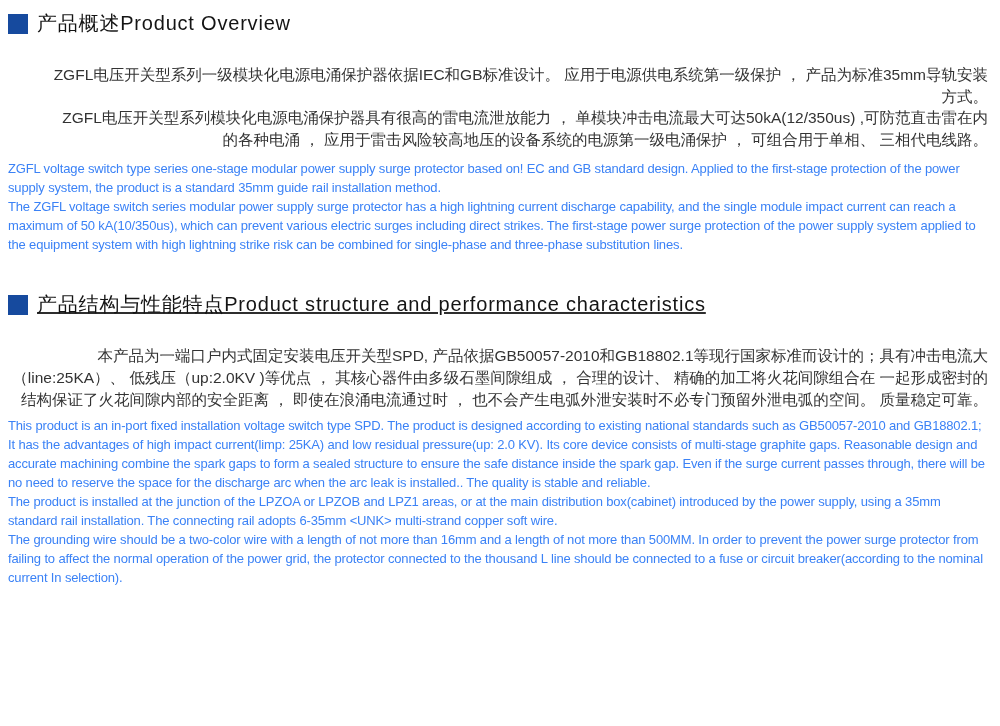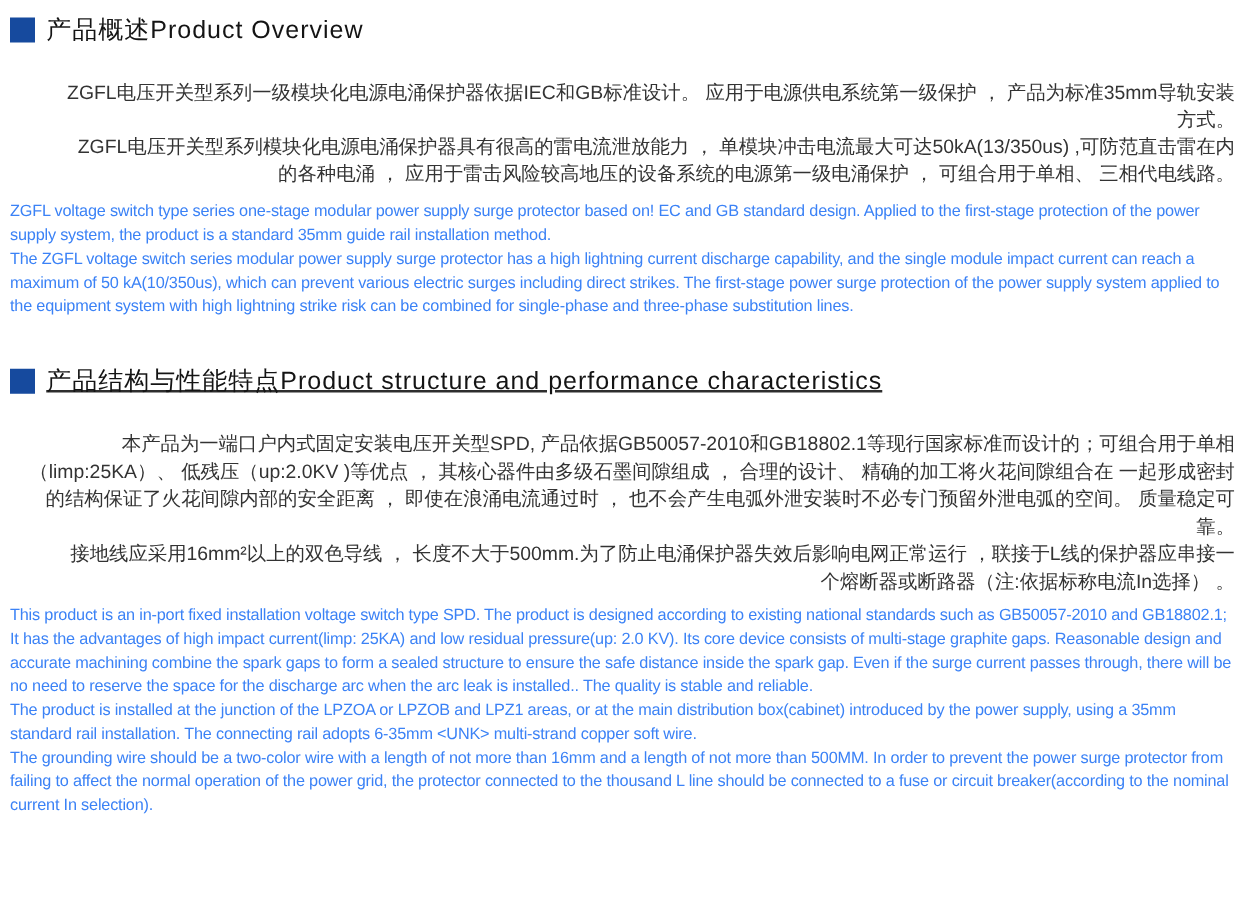--- a/index.html
+++ b/index.html
@@ -77,36 +77,35 @@
 
 <div class="page">
 
   <div class="section-header">
     <span class="marker" style="background: rgb(22, 74, 158);"></span>
     <span class="section-title">产品概述Product Overview</span>
   </div>
 
   <div class="zh-block">
     <p class="zh-para">ZGFL电压开关型系列一级模块化电源电涌保护器依据IEC和GB标准设计。 应用于电源供电系统第一级保护 ， 产品为标准35mm导轨安装方式。</p>
-    <p class="zh-para">ZGFL电压开关型系列模块化电源电涌保护器具有很高的雷电流泄放能力 ， 单模块冲击电流最大可达50kA(13/350us) ,可防范直击雷在内的各种电涌 ， 应用于雷击风险较高地压的设备系统的电源第一级电涌保护 ， 可组合用于单相、 三相代电线路。</p>
+    <p class="zh-para">ZGFL电压开关型系列模块化电源电涌保护器具有很高的雷电流泄放能力 ， 单模块冲击电流最大可达50kA(12/350us) ,可防范直击雷在内的各种电涌 ， 应用于雷击风险较高地压的设备系统的电源第一级电涌保护 ， 可组合用于单相、 三相代电线路。</p>
   </div>
 
   <div class="en-block">
     <p class="en-para">ZGFL voltage switch type series one-stage modular power supply surge protector based on! EC and GB standard design. Applied to the first-stage protection of the power supply system, the product is a standard 35mm guide rail installation method.</p>
     <p class="en-para">The ZGFL voltage switch series modular power supply surge protector has a high lightning current discharge capability, and the single module impact current can reach a maximum of 50 kA(10/350us), which can prevent various electric surges including direct strikes. The first-stage power surge protection of the power supply system applied to the equipment system with high lightning strike risk can be combined for single-phase and three-phase substitution lines.</p>
   </div>
 
   <div class="section-header second">
     <span class="marker" style="background: rgb(22, 74, 158);"></span>
     <span class="section-title">产品结构与性能特点Product structure and performance characteristics</span>
   </div>
 
   <div class="zh-block second">
-    <p class="zh-para">本产品为一端口户内式固定安装电压开关型SPD, 产品依据GB50057-2010和GB18802.1等现行国家标准而设计的；可组合用于单相（limp:25KA）、 低残压（up:2.0KV )等优点 ， 其核心器件由多级石墨间隙组成 ， 合理的设计、 精确的加工将火花间隙组合在 一起形成密封的结构保证了火花间隙内部的安全距离 ， 即使在浪涌电流通过时 ， 也不会产生电弧外泄安装时不必专门预留外泄电弧的空间。 质量稳定可靠。</p>
-    <p class="zh-para">接地线应采用16mm²以上的双色导线 ， 长度不大于500mm.为了防止电涌保护器失效后影响电网正常运行 ，联接于L线的保护器应串接一个熔断器或断路器（注:依据标称电流In选择） 。</p>
+    <p class="zh-para">本产品为一端口户内式固定安装电压开关型SPD, 产品依据GB50057-2010和GB18802.1等现行国家标准而设计的；具有冲击电流大（line:25KA）、 低残压（up:2.0KV )等优点 ， 其核心器件由多级石墨间隙组成 ， 合理的设计、 精确的加工将火花间隙组合在 一起形成密封的结构保证了火花间隙内部的安全距离 ， 即使在浪涌电流通过时 ， 也不会产生电弧外泄安装时不必专门预留外泄电弧的空间。 质量稳定可靠。</p>
   </div>
 
   <div class="en-block second">
     <p class="en-para">This product is an in-port fixed installation voltage switch type SPD. The product is designed according to existing national standards such as GB50057-2010 and GB18802.1; It has the advantages of high impact current(limp: 25KA) and low residual pressure(up: 2.0 KV). Its core device consists of multi-stage graphite gaps. Reasonable design and accurate machining combine the spark gaps to form a sealed structure to ensure the safe distance inside the spark gap. Even if the surge current passes through, there will be no need to reserve the space for the discharge arc when the arc leak is installed.. The quality is stable and reliable.</p>
     <p class="en-para">The product is installed at the junction of the LPZOA or LPZOB and LPZ1 areas, or at the main distribution box(cabinet) introduced by the power supply, using a 35mm standard rail installation. The connecting rail adopts 6-35mm &lt;UNK&gt; multi-strand copper soft wire.</p>
     <p class="en-para">The grounding wire should be a two-color wire with a length of not more than 16mm and a length of not more than 500MM. In order to prevent the power surge protector from failing to affect the normal operation of the power grid, the protector connected to the thousand L line should be connected to a fuse or circuit breaker(according to the nominal current In selection).</p>
   </div>
 
 </div>
 

